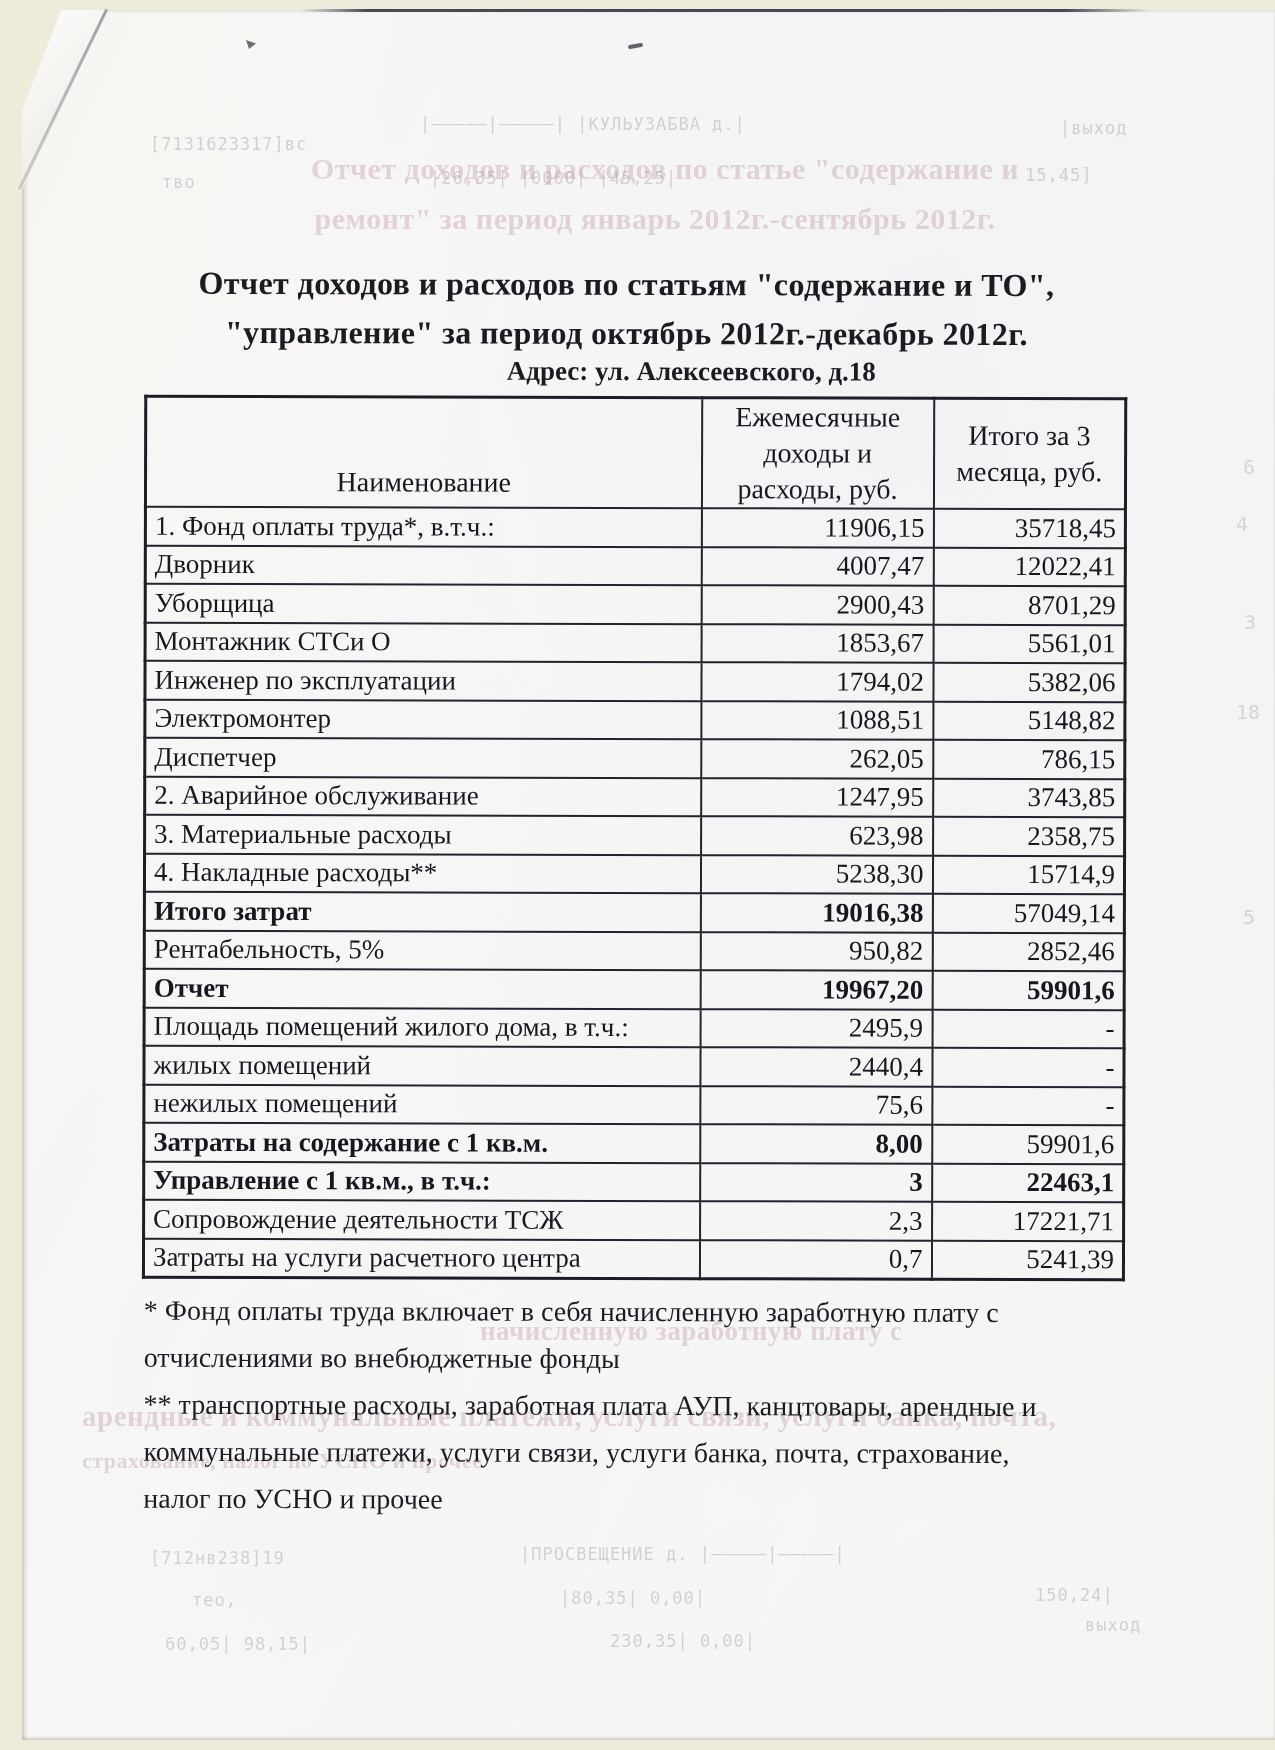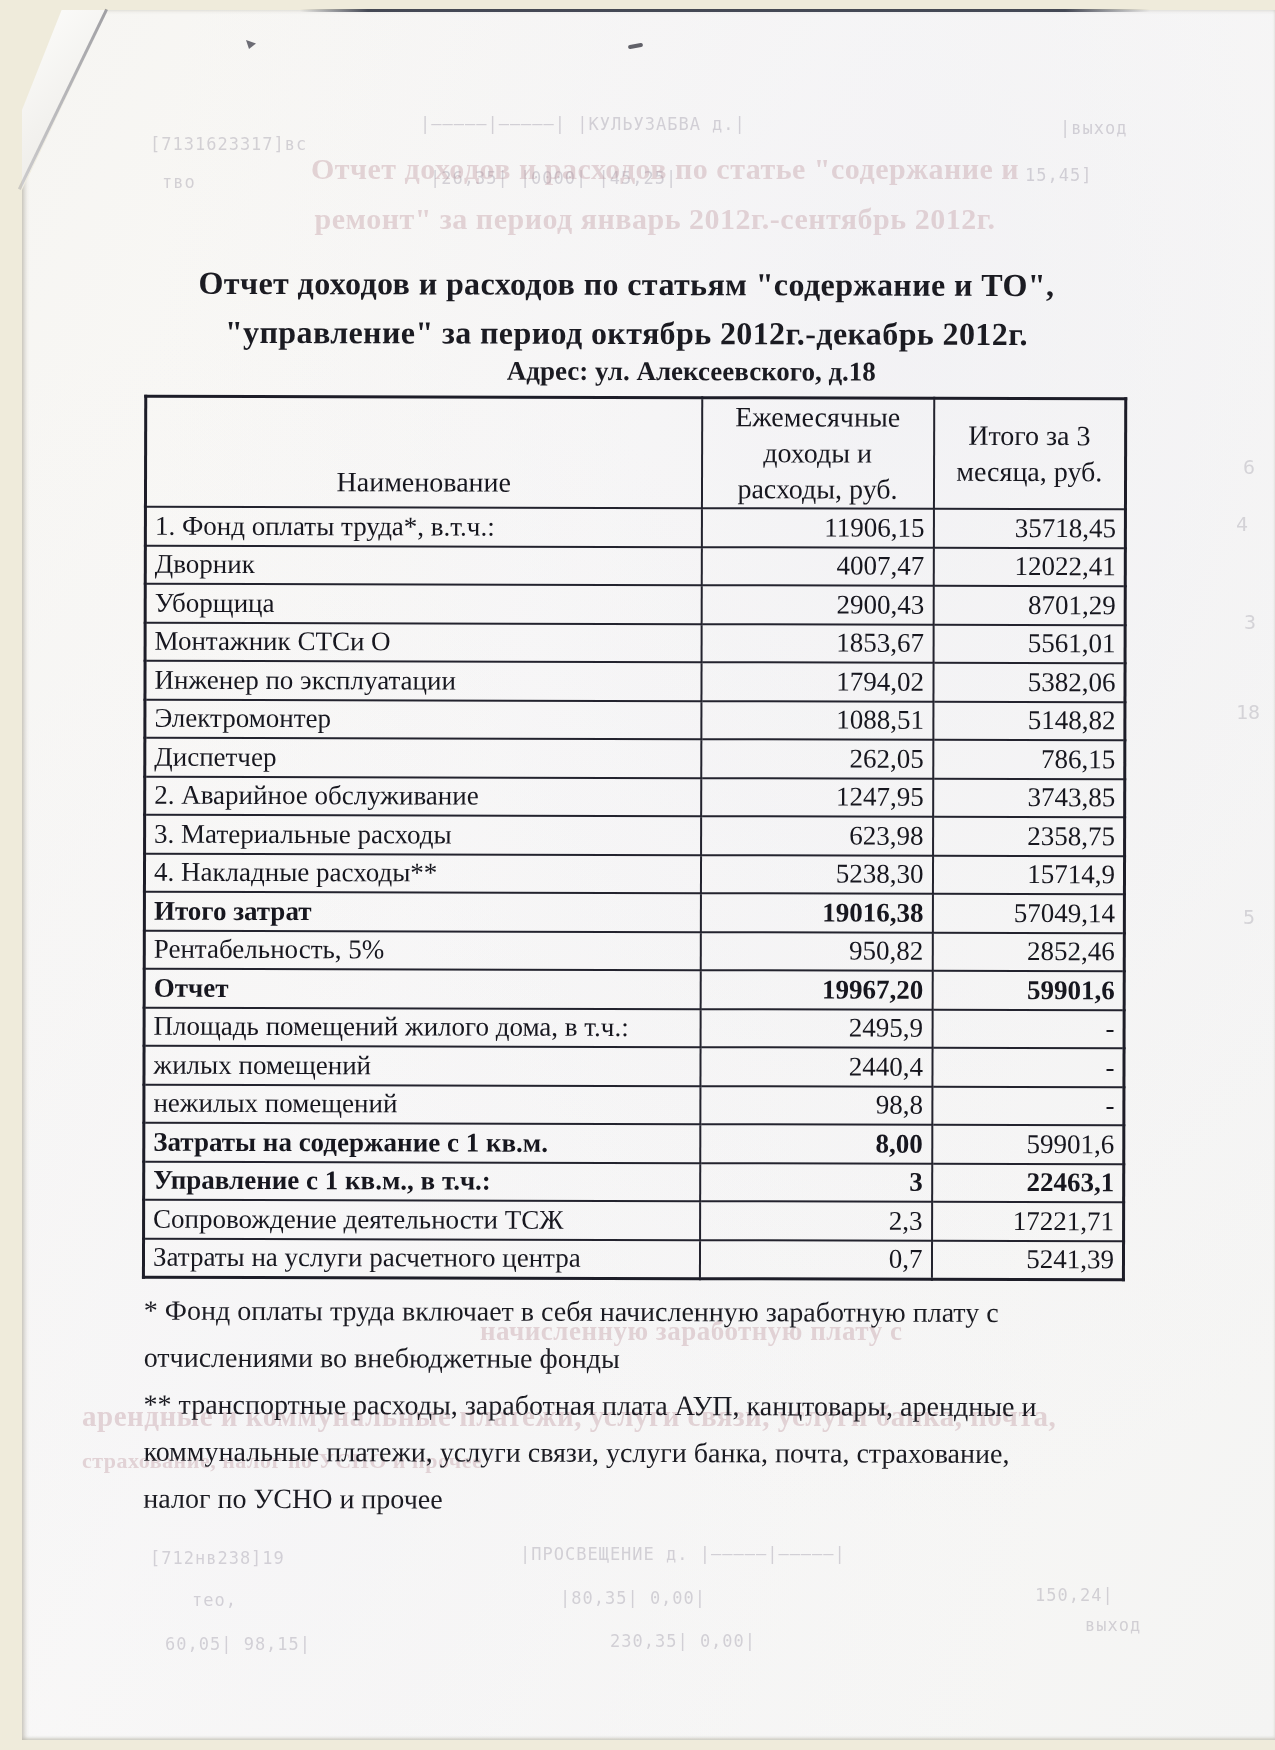--- a/index.html
+++ b/index.html
@@ -226,21 +226,21 @@
       <td class="num">2495,9</td>
       <td class="num">-</td>
     </tr>
     <tr>
       <td class="name">жилых помещений</td>
       <td class="num">2440,4</td>
       <td class="num">-</td>
     </tr>
     <tr>
       <td class="name">нежилых помещений</td>
-      <td class="num">98,8</td>
+      <td class="num">75,6</td>
       <td class="num">-</td>
     </tr>
     <tr>
       <td class="name b">Затраты на содержание с 1 кв.м.</td>
       <td class="num b">8,00</td>
       <td class="num">59901,6</td>
     </tr>
     <tr>
       <td class="name b">Управление с 1 кв.м., в т.ч.:</td>
       <td class="num b">3</td>

